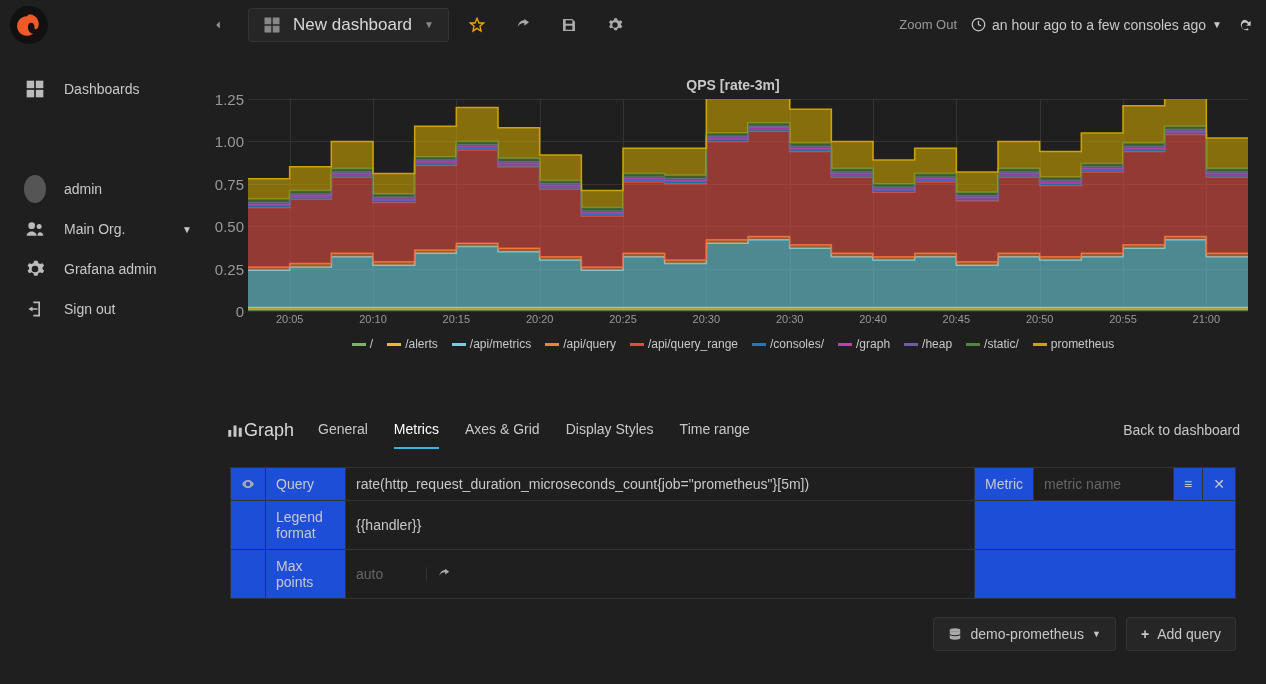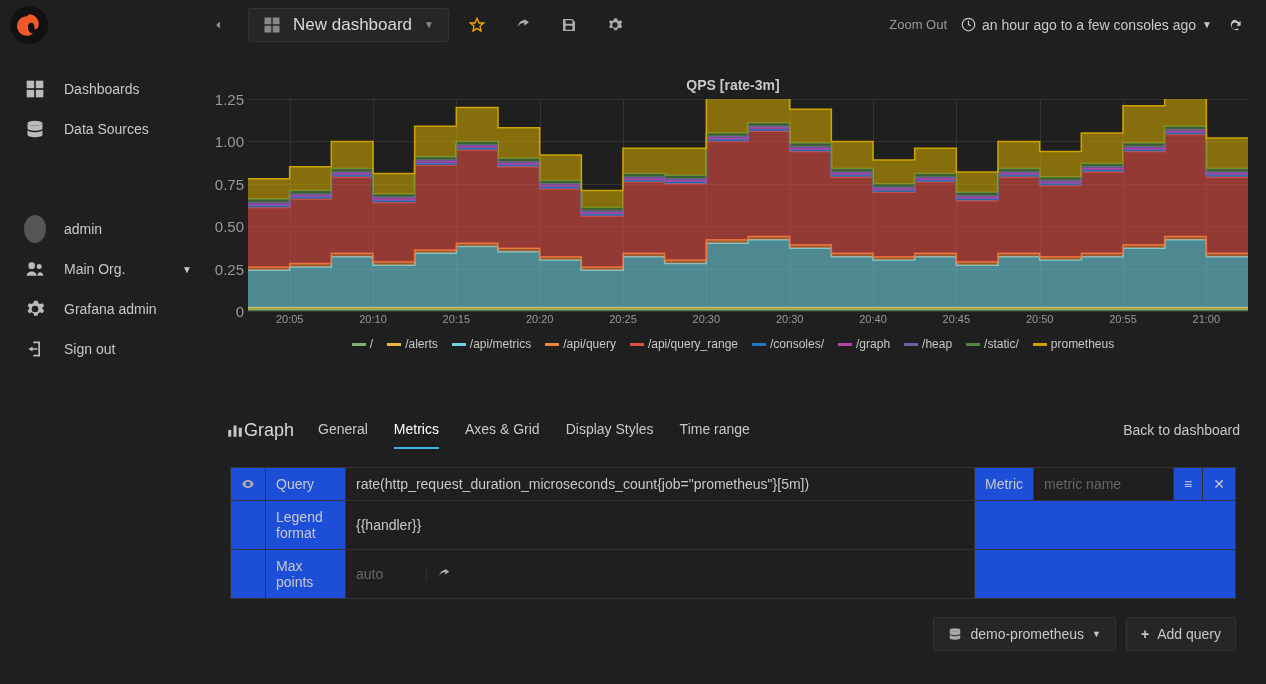--- a/index.html
+++ b/index.html
@@ -74,21 +74,21 @@
   color: #d8d8d8;
 }
 .tb-iconbtn {
   width: 36px; height: 36px;
   display:flex; align-items:center; justify-content:center;
   cursor: pointer;
   color: #c8c8c8;
   margin-left: 6px;
 }
 .topbar-right {
-  position: absolute; right: 24px;
+  position: absolute; right: 14px;
   display:flex; align-items:center; gap: 14px;
 }
 .zoom-out { color: #999; font-size: 13px; cursor:pointer; }
 .time-picker { display:flex; align-items:center; gap:6px; cursor:pointer; }
 
 .panel {
   position: absolute;
   left: 0; right: 10px; top: 22px;
   background: #1f1f1f;
 }
@@ -276,29 +276,20 @@
       <div class="sidebar-item">
         <span class="sidebar-icon">
           <svg width="20" height="20" viewBox="0 0 24 24">
             <rect x="2" y="2" width="9" height="9" fill="#bbb"></rect>
             <rect x="13" y="2" width="9" height="9" fill="#bbb"></rect>
             <rect x="2" y="13" width="9" height="9" fill="#bbb"></rect>
             <rect x="13" y="13" width="9" height="9" fill="#bbb"></rect>
           </svg>
         </span>
         <span>Dashboards</span>
-      </div>
-      <div class="sidebar-item">
-        <span class="sidebar-icon">
-          <svg width="20" height="20" viewBox="0 0 24 24">
-            <ellipse cx="12" cy="5" rx="9" ry="3" fill="#bbb"></ellipse>
-            <path fill="#bbb" d="M3 5v6c0 1.7 4 3 9 3s9-1.3 9-3V5c0 1.7-4 3-9 3s-9-1.3-9-3zm0 8v6c0 1.7 4 3 9 3s9-1.3 9-3v-6c0 1.7-4 3-9 3s-9-1.3-9-3z"></path>
-          </svg>
-        </span>
-        <span>Data Sources</span>
       </div>
     </div>
   <div class="sidebar-spacer"></div>
   <div id="sidebar-user">
       <div class="sidebar-item">
         <span class="sidebar-icon">
           <div class="avatar"></div>
         </span>
         <span>admin</span>
       </div>

